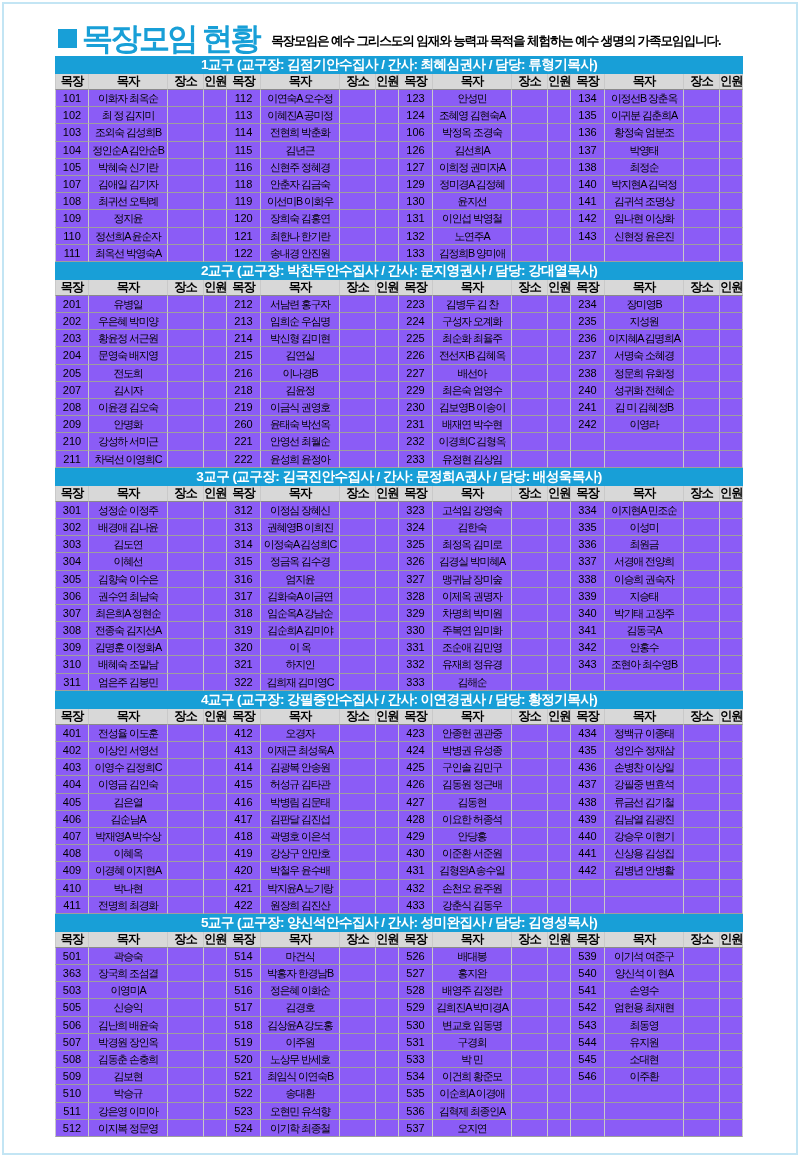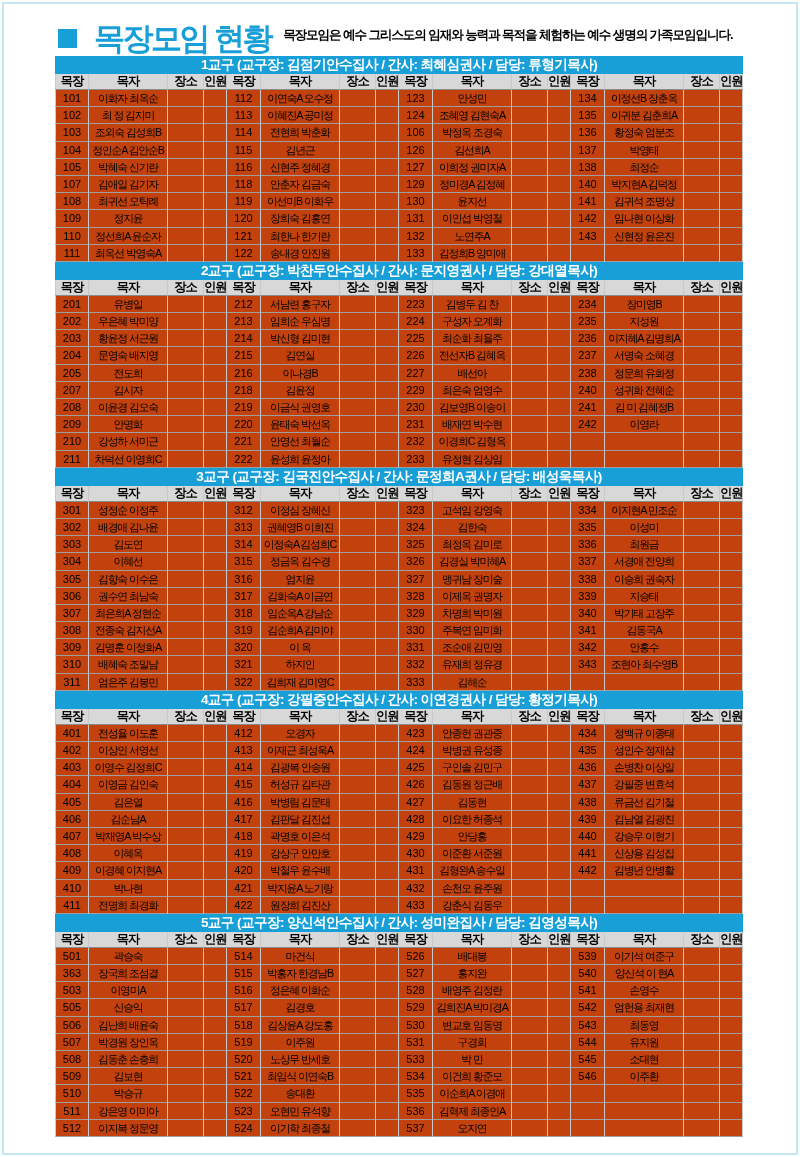--- a/index.html
+++ b/index.html
@@ -4,31 +4,31 @@
 <style>
   html,body{margin:0;padding:0;}
   body{
     width:800px;height:1157px;background:#ffffff;position:relative;
     font-family:"Liberation Sans", sans-serif;color:#000;
     -webkit-font-smoothing:antialiased;overflow:hidden;
   }
   .page-frame{position:absolute;inset:2px;border:2px solid #c3e5f4;pointer-events:none;}
   
   .doc-header{padding:13px 0 0 58px;height:41px;display:flex;align-items:flex-end;}
-  .title-line{display:flex;align-items:center;gap:17px;}
+  .title-line{display:flex;align-items:center;gap:5px;}
   .bullet{width:19px;height:19px;background:#189fd7;flex:0 0 auto;}
   .doc-title{font-size:31px;font-weight:800;color:#189fd7;letter-spacing:-2.5px;margin:0;line-height:1;white-space:nowrap;}
-  .doc-subtitle{font-size:12.6px;font-weight:700;letter-spacing:-1.1px;white-space:nowrap;margin:0 0 10px 12px;color:#000;}
+  .doc-subtitle{font-size:12.6px;font-weight:700;letter-spacing:-1.1px;white-space:nowrap;margin:0 0 4px 12px;color:#000;}
   
   .table-area{margin:2px 0 0 55px;width:688px;}
   .section-bar{
     height:18px;line-height:18px;background:#189fd7;color:#ffffff;
     font-weight:700;font-size:13.6px;text-align:center;letter-spacing:-0.6px;white-space:nowrap;
   }
-  .row{display:grid;grid-template-columns:34px 79px 36px 23px 34px 79px 36px 23px 34px 79px 36px 23px 34px 79px 36px 23px;background:#c2410c;}
+  .row{display:grid;grid-template-columns:34px 79px 36px 23px 34px 79px 36px 23px 34px 79px 36px 23px 34px 79px 36px 23px;background:#8b5cf6;}
   .cell{
     border-right:1px solid #c9c9c9;border-bottom:1px solid #9e9e9e;
     text-align:center;overflow:hidden;white-space:nowrap;
   }
   .row .cell:first-child{border-left:1px solid #c9c9c9;}
   .head-row .cell{
     background:#d8d8d8;font-weight:700;font-size:12.3px;height:15px;line-height:15px;
     border-bottom:1px solid #8a8a8a;letter-spacing:-1px;color:#000;
   }
   .data-row .cell{height:16.2px;line-height:16.6px;font-size:11px;}
@@ -391,21 +391,21 @@
       <div class="cell c0">241</div>
       <div class="cell c1">김 미 김혜정B</div>
       <div class="cell c2"></div>
       <div class="cell c3"></div>
     </div>
     <div class="row data-row">
       <div class="cell c0">209</div>
       <div class="cell c1">안명화</div>
       <div class="cell c2"></div>
       <div class="cell c3"></div>
-      <div class="cell c0">220</div>
+      <div class="cell c0">260</div>
       <div class="cell c1">윤태숙 박선옥</div>
       <div class="cell c2"></div>
       <div class="cell c3"></div>
       <div class="cell c0">231</div>
       <div class="cell c1">배재연 박수현</div>
       <div class="cell c2"></div>
       <div class="cell c3"></div>
       <div class="cell c0">242</div>
       <div class="cell c1">이영라</div>
       <div class="cell c2"></div>

